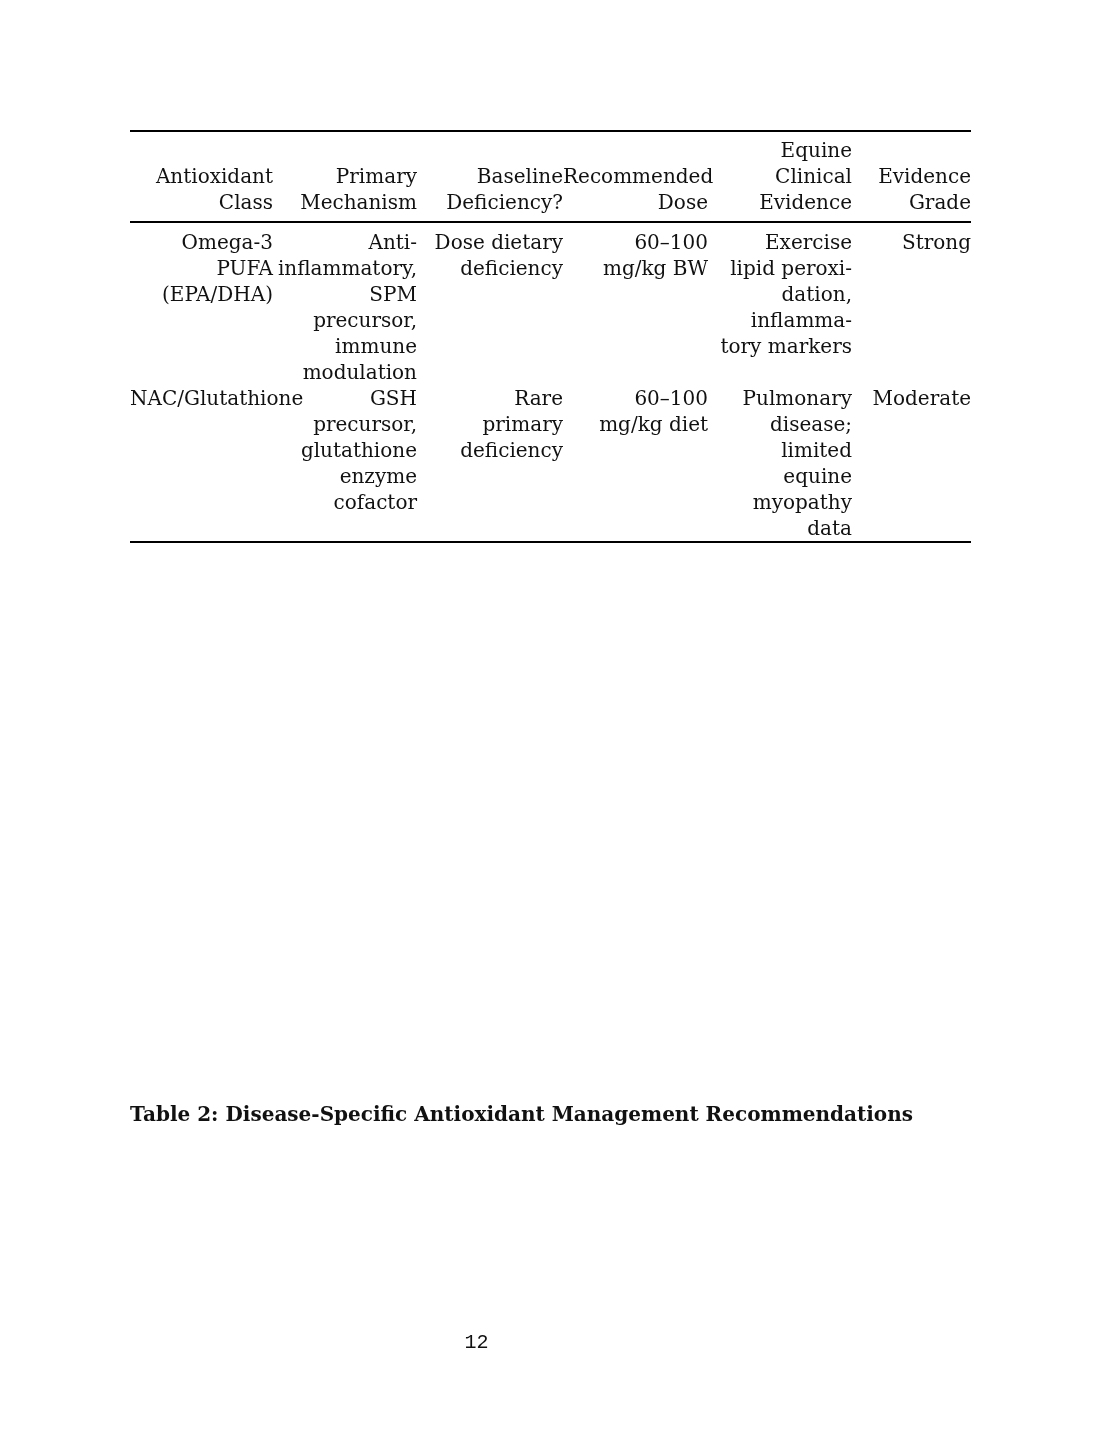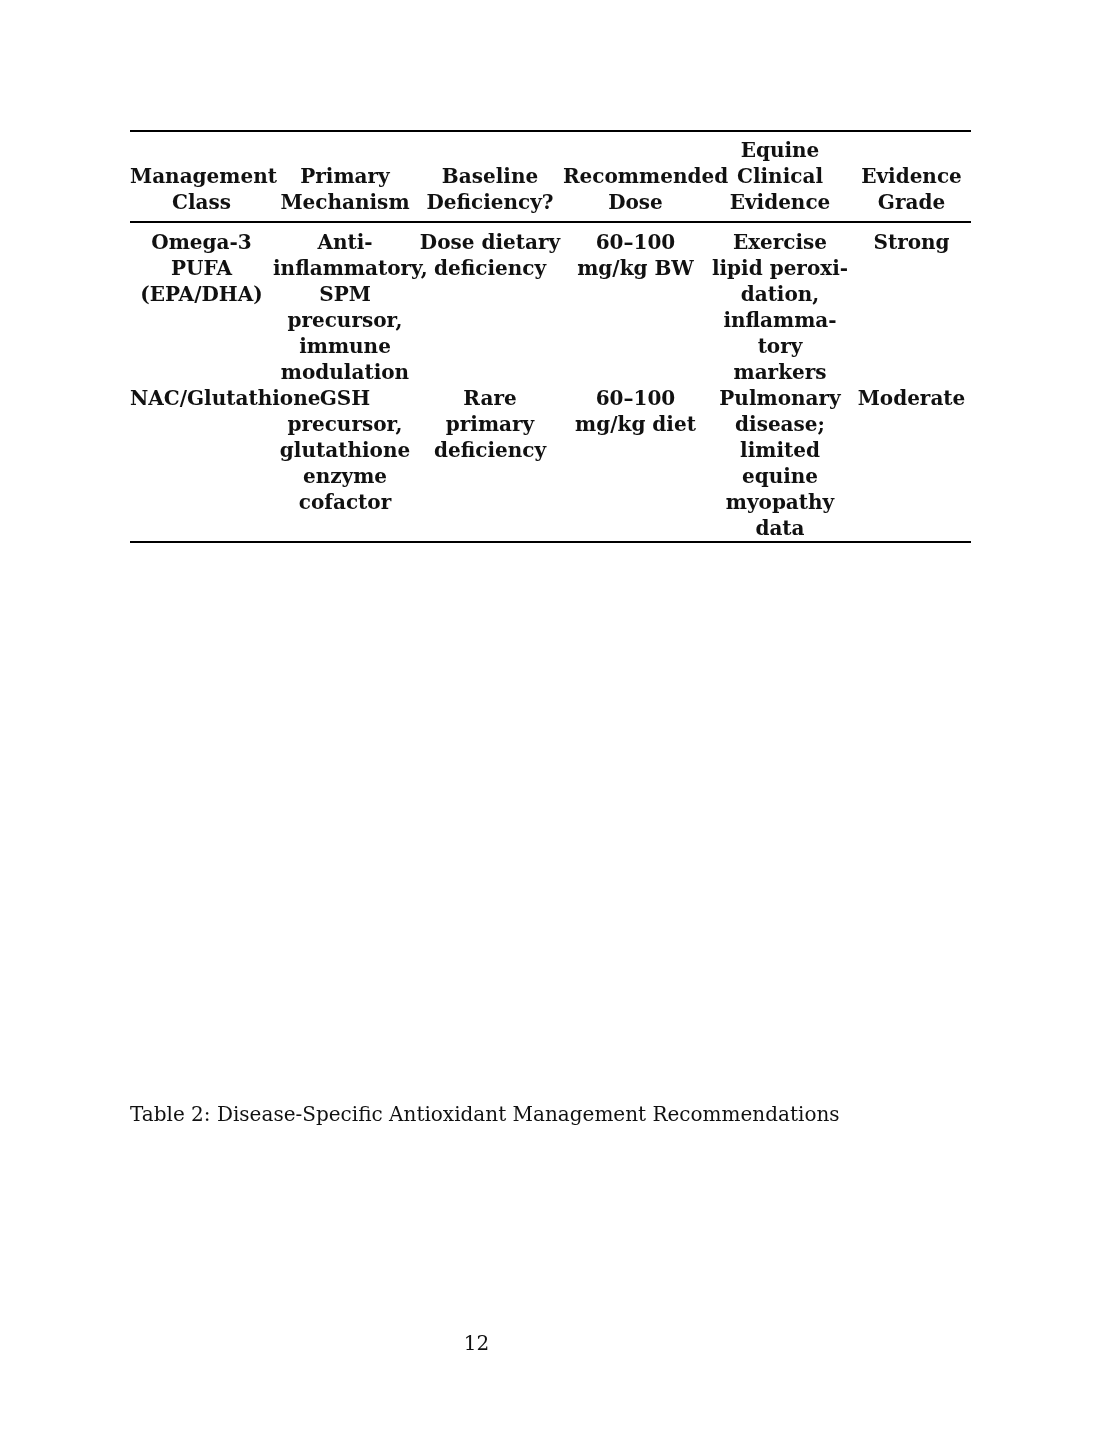--- a/index.html
+++ b/index.html
@@ -22,70 +22,71 @@
   }
   table.tbl {
     border-collapse: collapse;
     table-layout: fixed;
     width: 841px;
     border-top: 2px solid #000;
     border-bottom: 2px solid #000;
   }
   .tbl th, .tbl td {
     padding: 0;
-    font-weight: bold;
-    text-align: center;
+    font-weight: normal;
+    text-align: right;
     font-size: 20px;
     line-height: 26px;
     white-space: pre-line;
     overflow: visible;
   }
   .tbl thead th {
     vertical-align: bottom;
     border-bottom: 2px solid #000;
     padding: 5px 0 6px 0;
   }
   .tbl tbody td { vertical-align: top; }
   .tbl tbody tr:first-child td { padding-top: 6px; }
   .bold { font-weight: bold; }
   .nowrap { white-space: nowrap; }
   .caption {
     position: absolute;
     left: 130px; top: 1101px;
     width: 841px;
     font-size: 20px;
     line-height: 27px;
-    font-weight: normal;
+    font-weight: bold;
   }
   .page-number {
     position: absolute;
     left: 0; top: 1331px;
     width: 953px;
     text-align: center;
     font-size: 20px;
+    font-family: Liberation Mono, monospace;
   }
 </style>
 </head>
 <body>
 
 <div class="page">
 
   <div class="table-wrap">
     <table class="tbl">
       <colgroup>
         <col style="width:143px">
         <col style="width:144px">
         <col style="width:146px">
         <col style="width:145px">
         <col style="width:144px">
         <col style="width:119px">
       </colgroup>
       <thead>
         <tr>
-          <th>Management
+          <th>Antioxidant
 Class</th>
           <th>Primary
 Mechanism</th>
           <th>Baseline
 Deficiency?</th>
           <th>Recommended
 Dose</th>
           <th>Equine
 Clinical
 Evidence</th>

